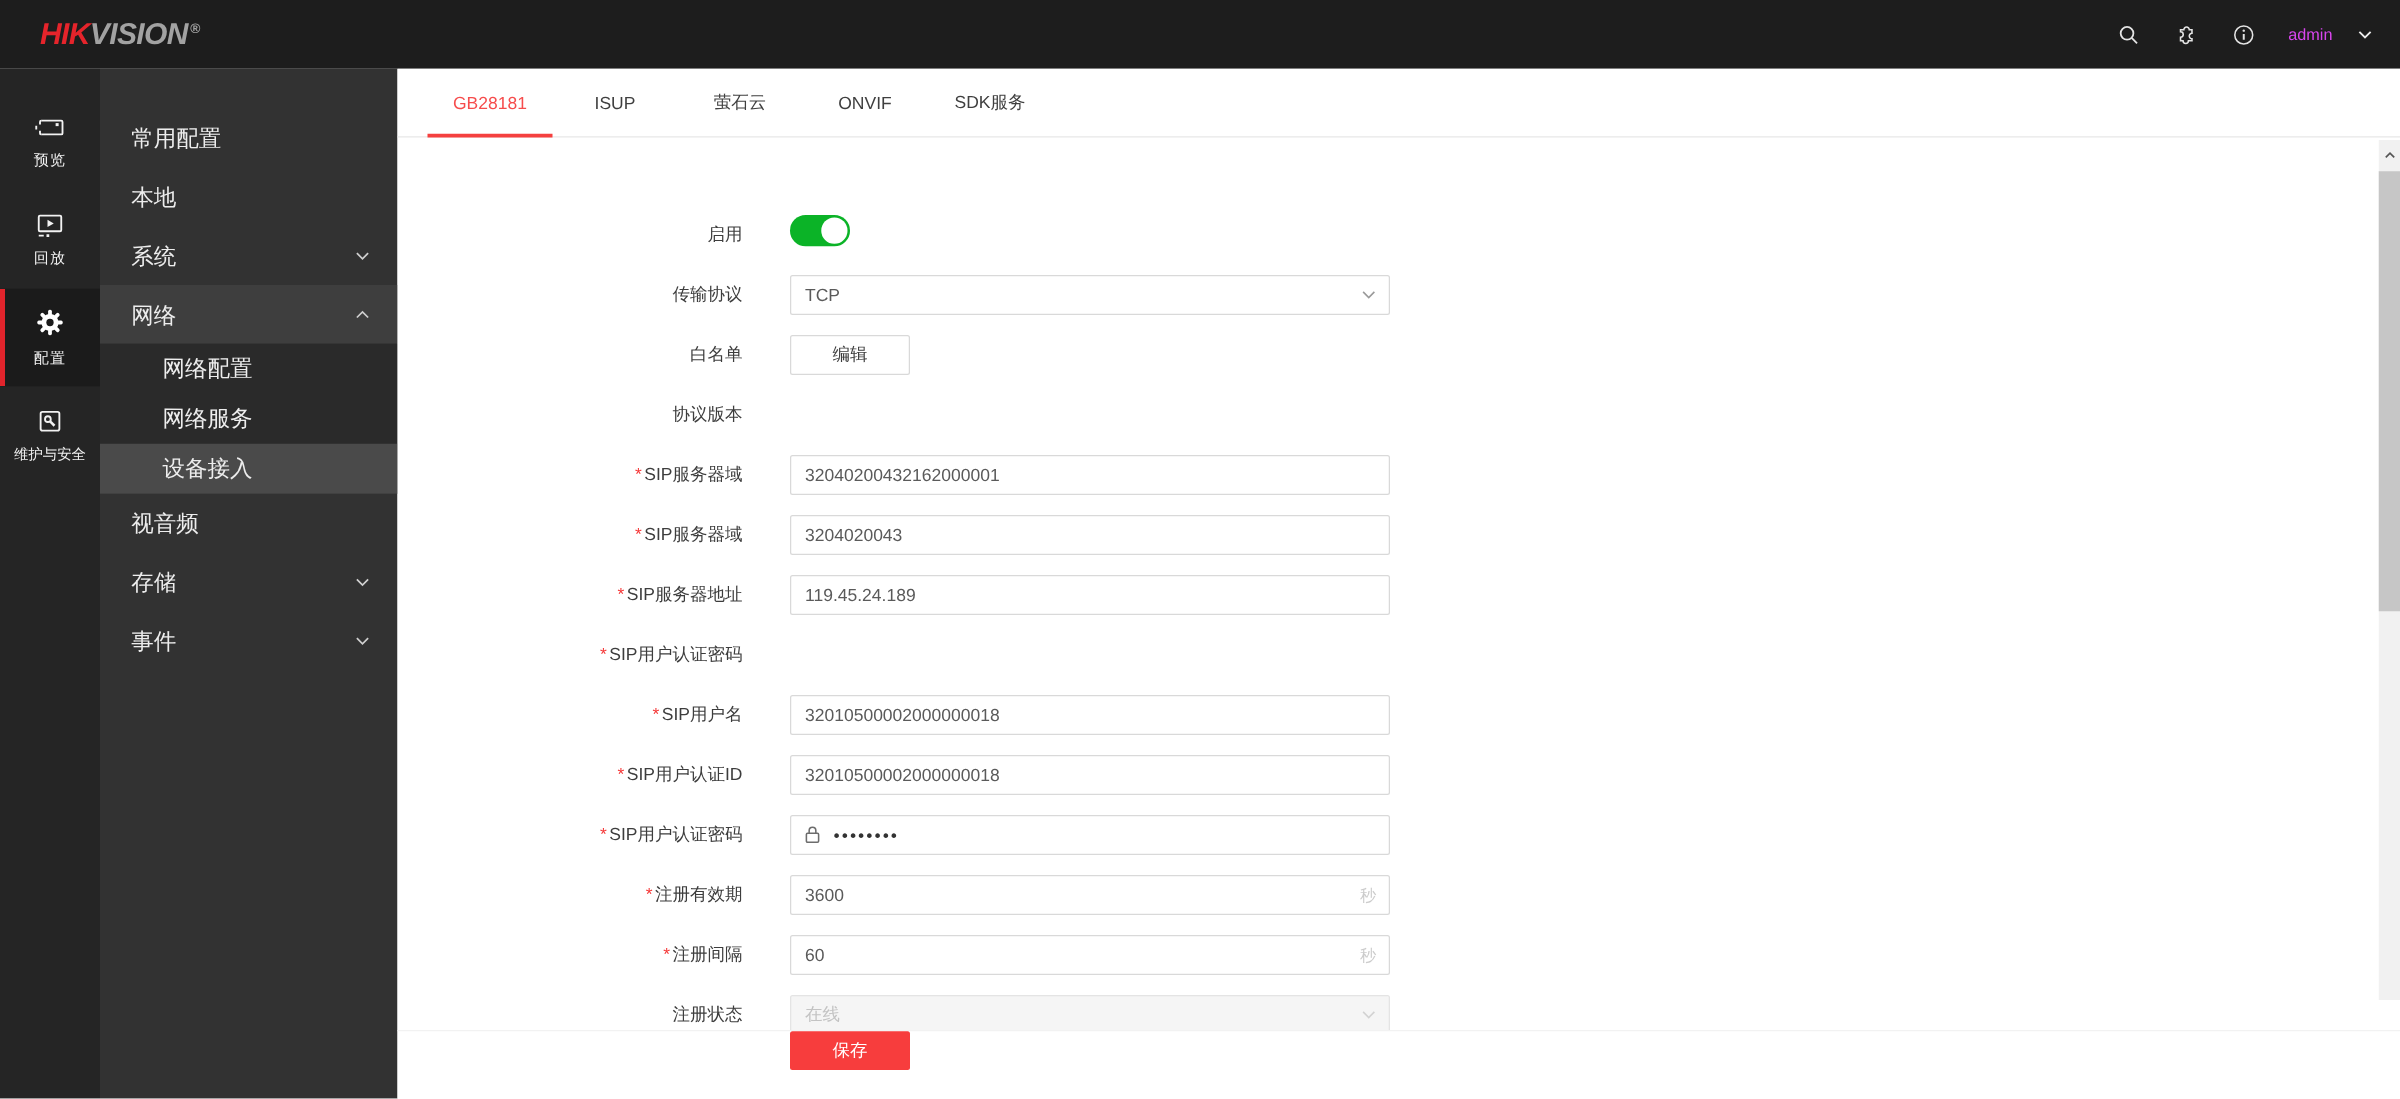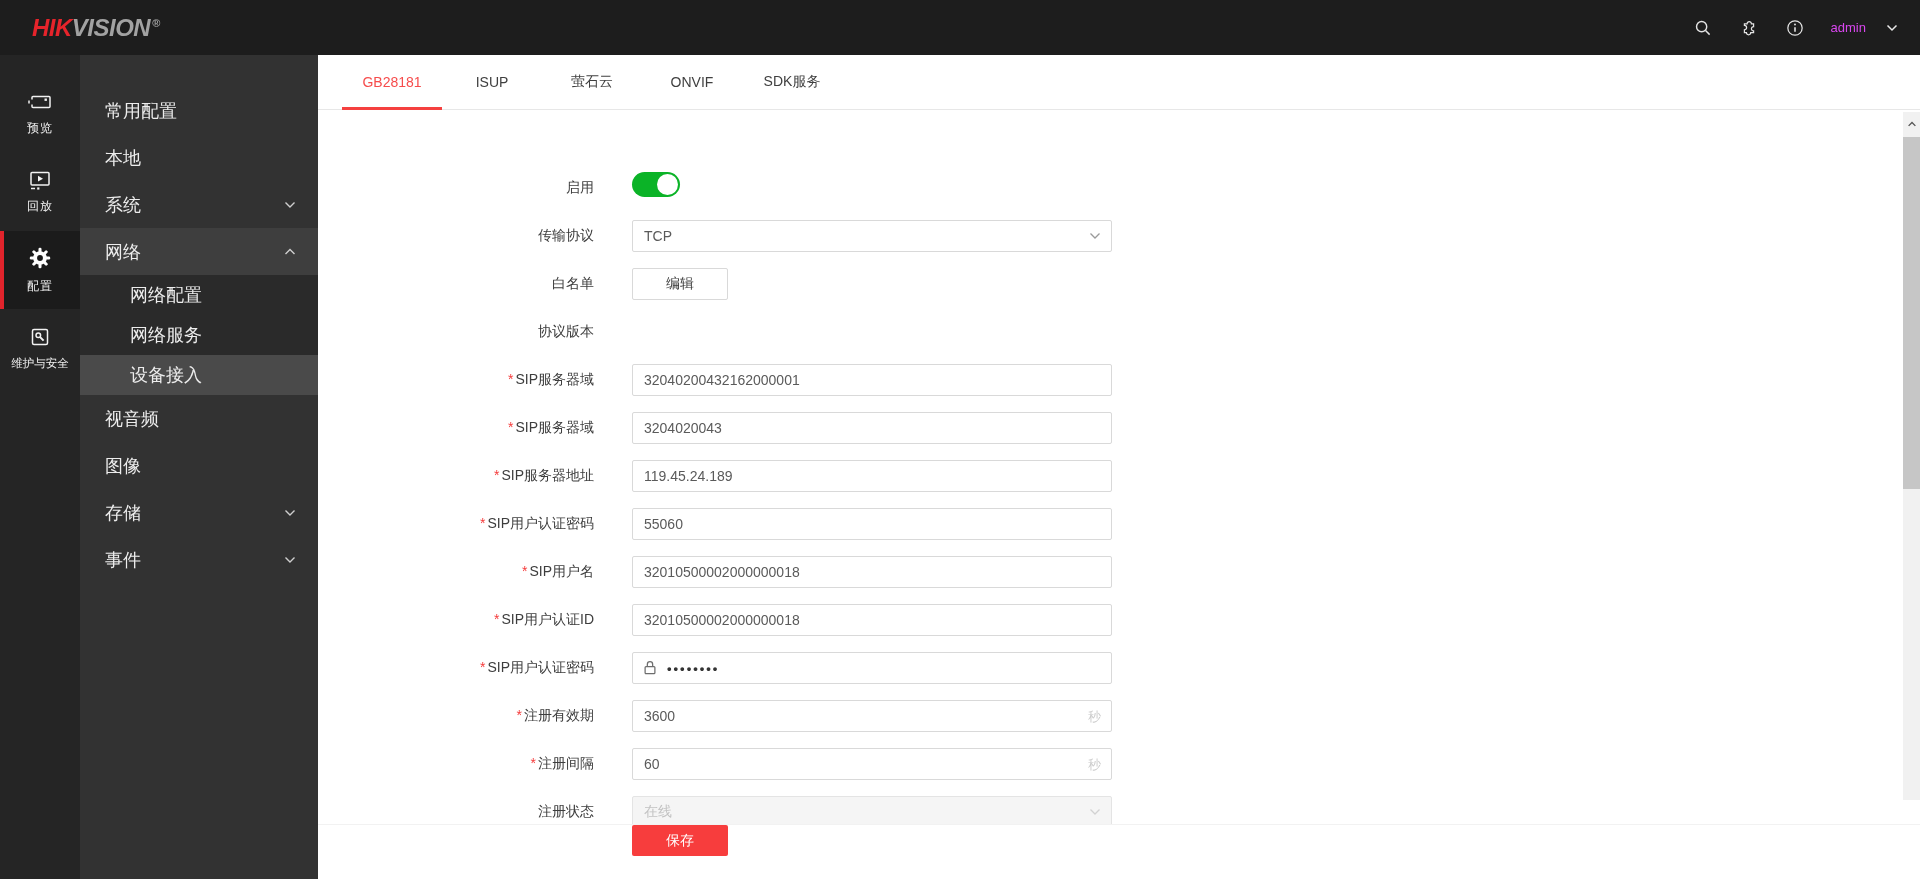--- a/index.html
+++ b/index.html
@@ -167,23 +167,20 @@
           <span>网络服务</span>
         </div>
       <div class="submenu-item selected">
           <span>设备接入</span>
         </div>
     </div>
     <div class="menu-item">
         <span class="mi-label">视音频</span>
       </div>
     <div class="menu-item">
-        <span class="mi-label">图像</span>
-      </div>
-    <div class="menu-item">
       <span class="mi-label">存储</span>
       <svg class="chev" viewBox="0 0 12 8" fill="none" stroke="#cfcfcf" stroke-width="1.4">
           <polyline points="1.5,1.5 6,6 10.5,1.5"></polyline>
         </svg>
     </div>
     <div class="menu-item">
       <span class="mi-label">事件</span>
       <svg class="chev" viewBox="0 0 12 8" fill="none" stroke="#cfcfcf" stroke-width="1.4">
           <polyline points="1.5,1.5 6,6 10.5,1.5"></polyline>
         </svg>
@@ -243,21 +240,20 @@
         <div class="f-ctl"><input class="txt-input" value="3204020043" style=""></div>
       </div>
 
       <div class="form-row">
         <div class="f-label"><span class="req">*</span><span>SIP服务器地址</span></div>
         <div class="f-ctl"><input class="txt-input" value="119.45.24.189" style=""></div>
       </div>
 
       <div class="form-row">
         <div class="f-label"><span class="req">*</span><span>SIP用户认证密码</span></div>
-        <div class="f-ctl"><input class="txt-input" value="55060" style=""></div>
       </div>
 
       <div class="form-row">
         <div class="f-label"><span class="req">*</span><span>SIP用户名</span></div>
         <div class="f-ctl"><input class="txt-input" value="32010500002000000018" style=""></div>
       </div>
 
       <div class="form-row">
         <div class="f-label"><span class="req">*</span><span>SIP用户认证ID</span></div>
         <div class="f-ctl"><input class="txt-input" value="32010500002000000018" style=""></div>

